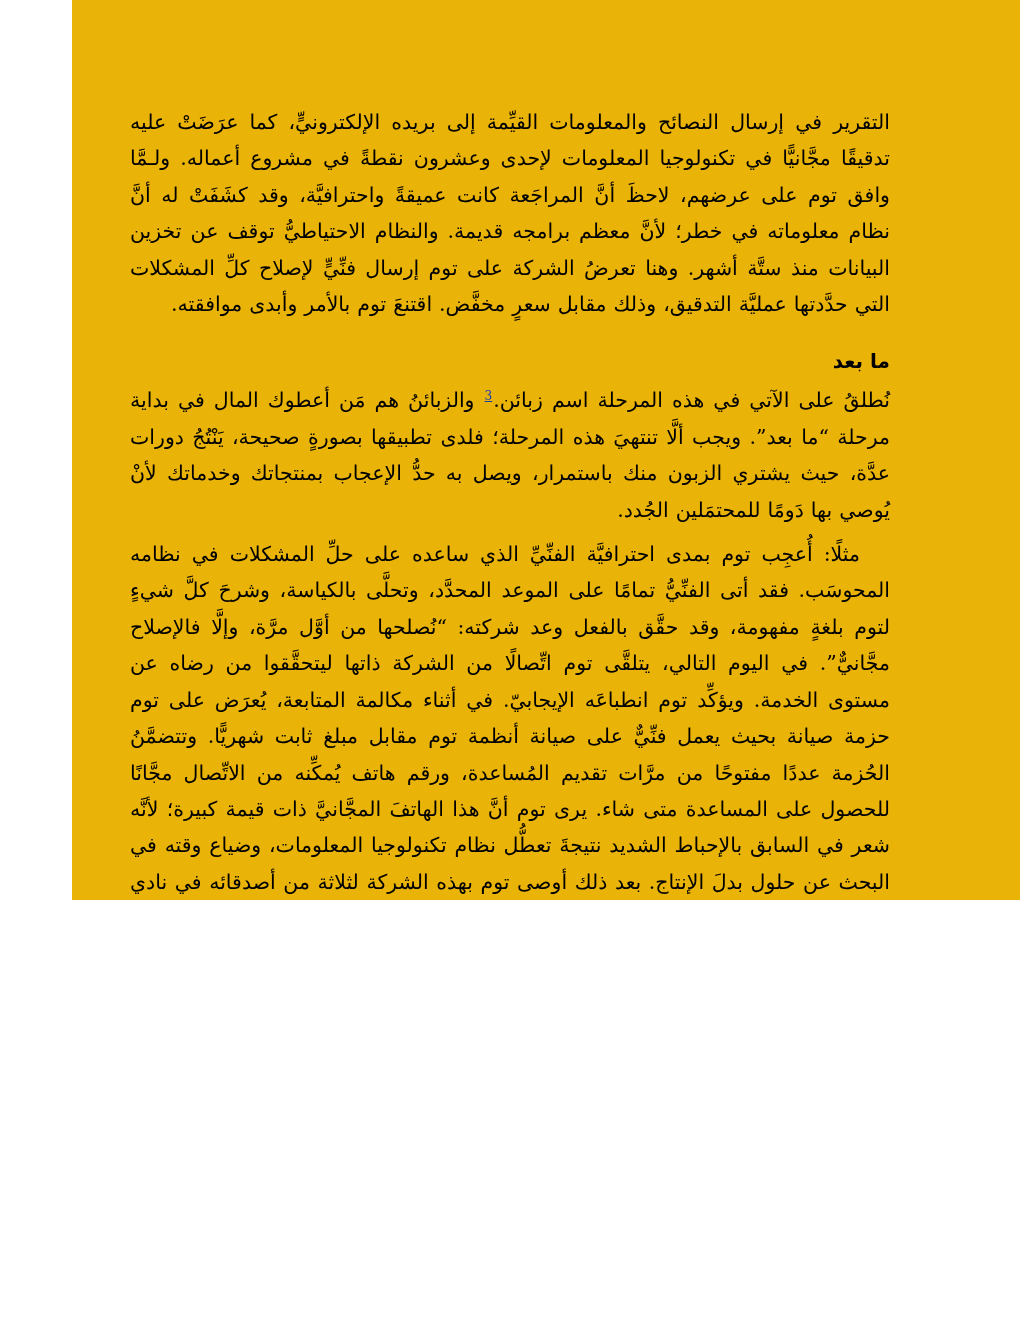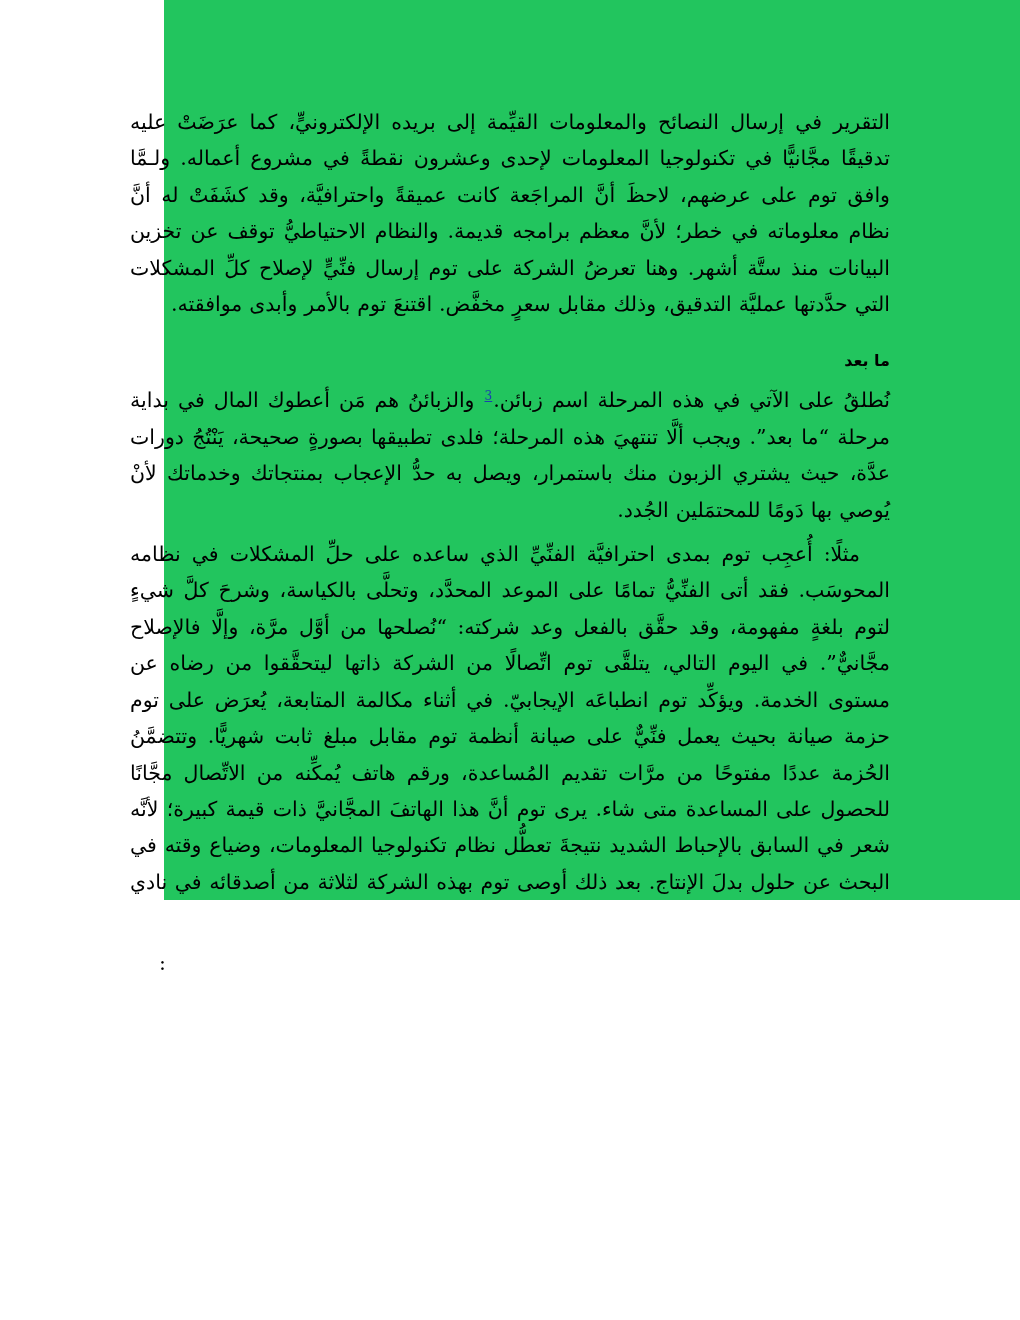--- a/index.html
+++ b/index.html
@@ -11,23 +11,23 @@
   body {
     width: 1020px;
     height: 1320px;
     overflow: hidden;
     font-family: "DejaVu Serif", "Liberation Serif", serif;
     color: #000000;
   }
 
   .page {
     position: relative;
-    width: 856px;
+    width: 948px;
     height: 1320px;
-    background: #22c55e;
+    background: #eab308;
     box-sizing: border-box;
   }
 
   .content {
     position: absolute;
     top: 104px;
     right: 130px;
     left: 130px;
     width: 760px;
     direction: rtl;
@@ -61,21 +61,21 @@
   }
 
   .gap-before-heading {
     height: 26px;
   }
 
   h2.section-heading {
     margin: 0;
     padding: 0;
     font-family: "DejaVu Sans", "Liberation Sans", sans-serif;
-    font-size: 16px;
+    font-size: 20px;
     font-weight: bold;
     line-height: 26px;
     direction: rtl;
     text-align: right;
     letter-spacing: 0;
   }
 
   .gap-after-heading {
     height: 8px;
   }

